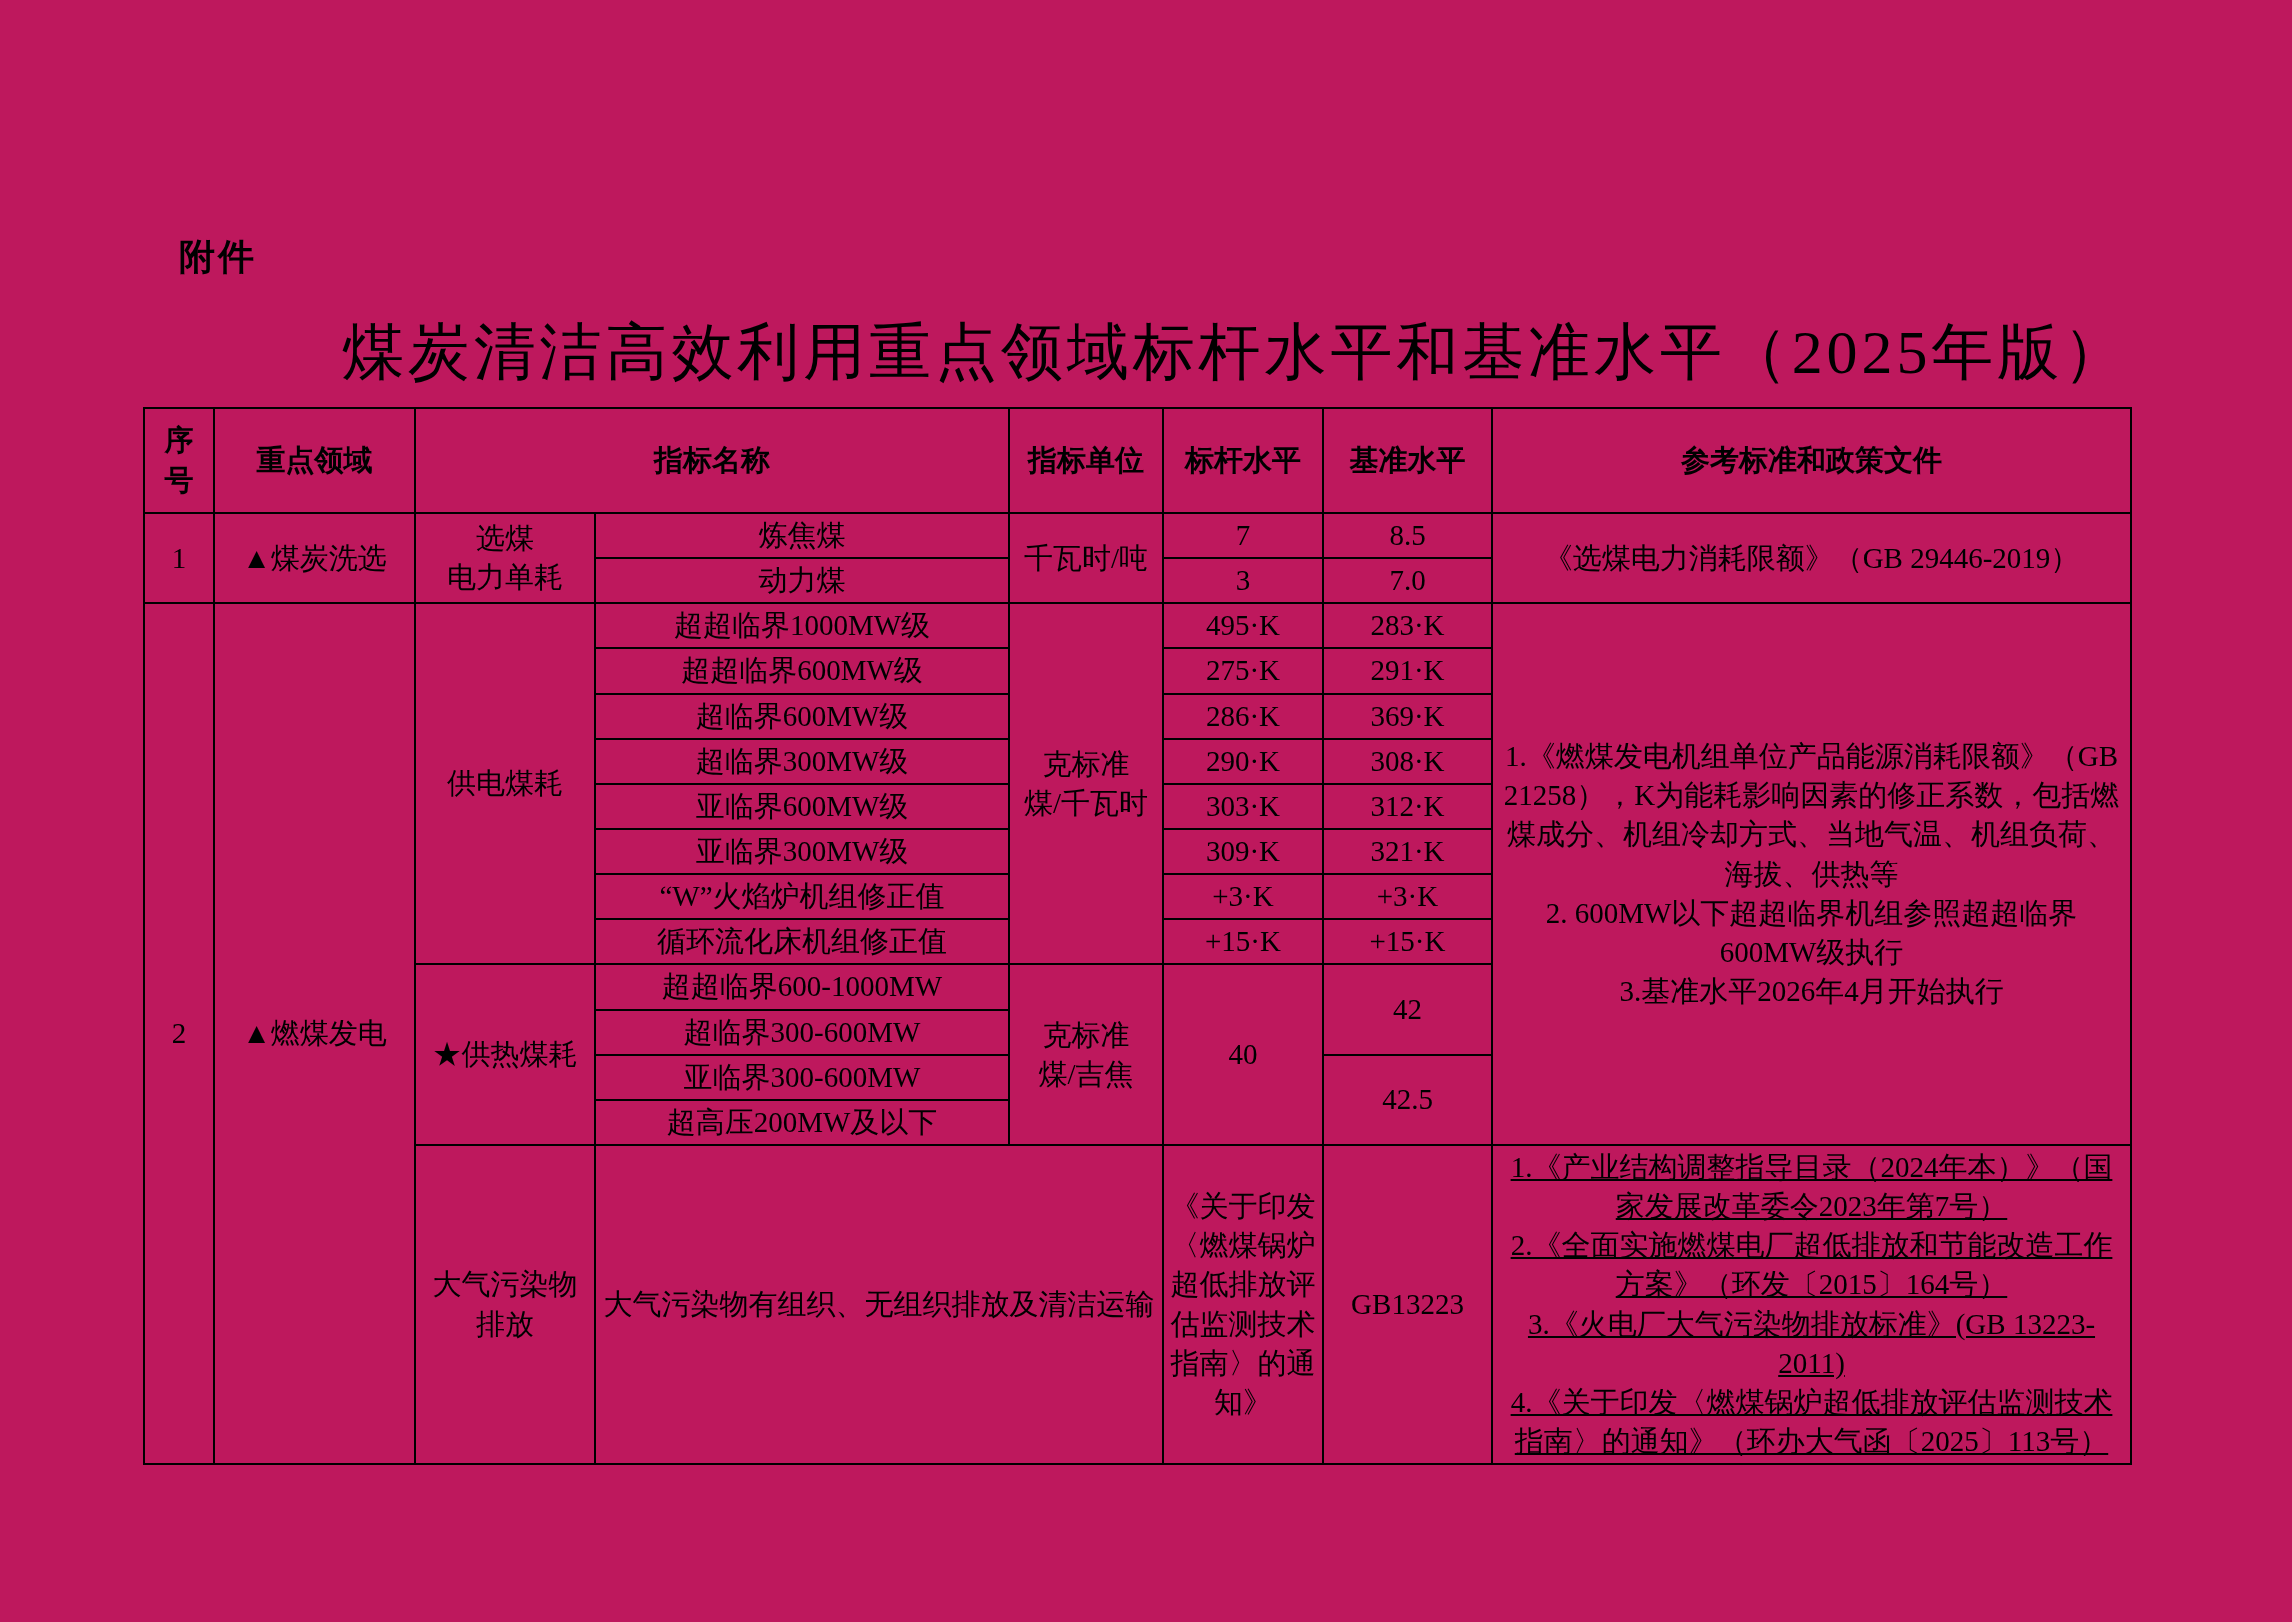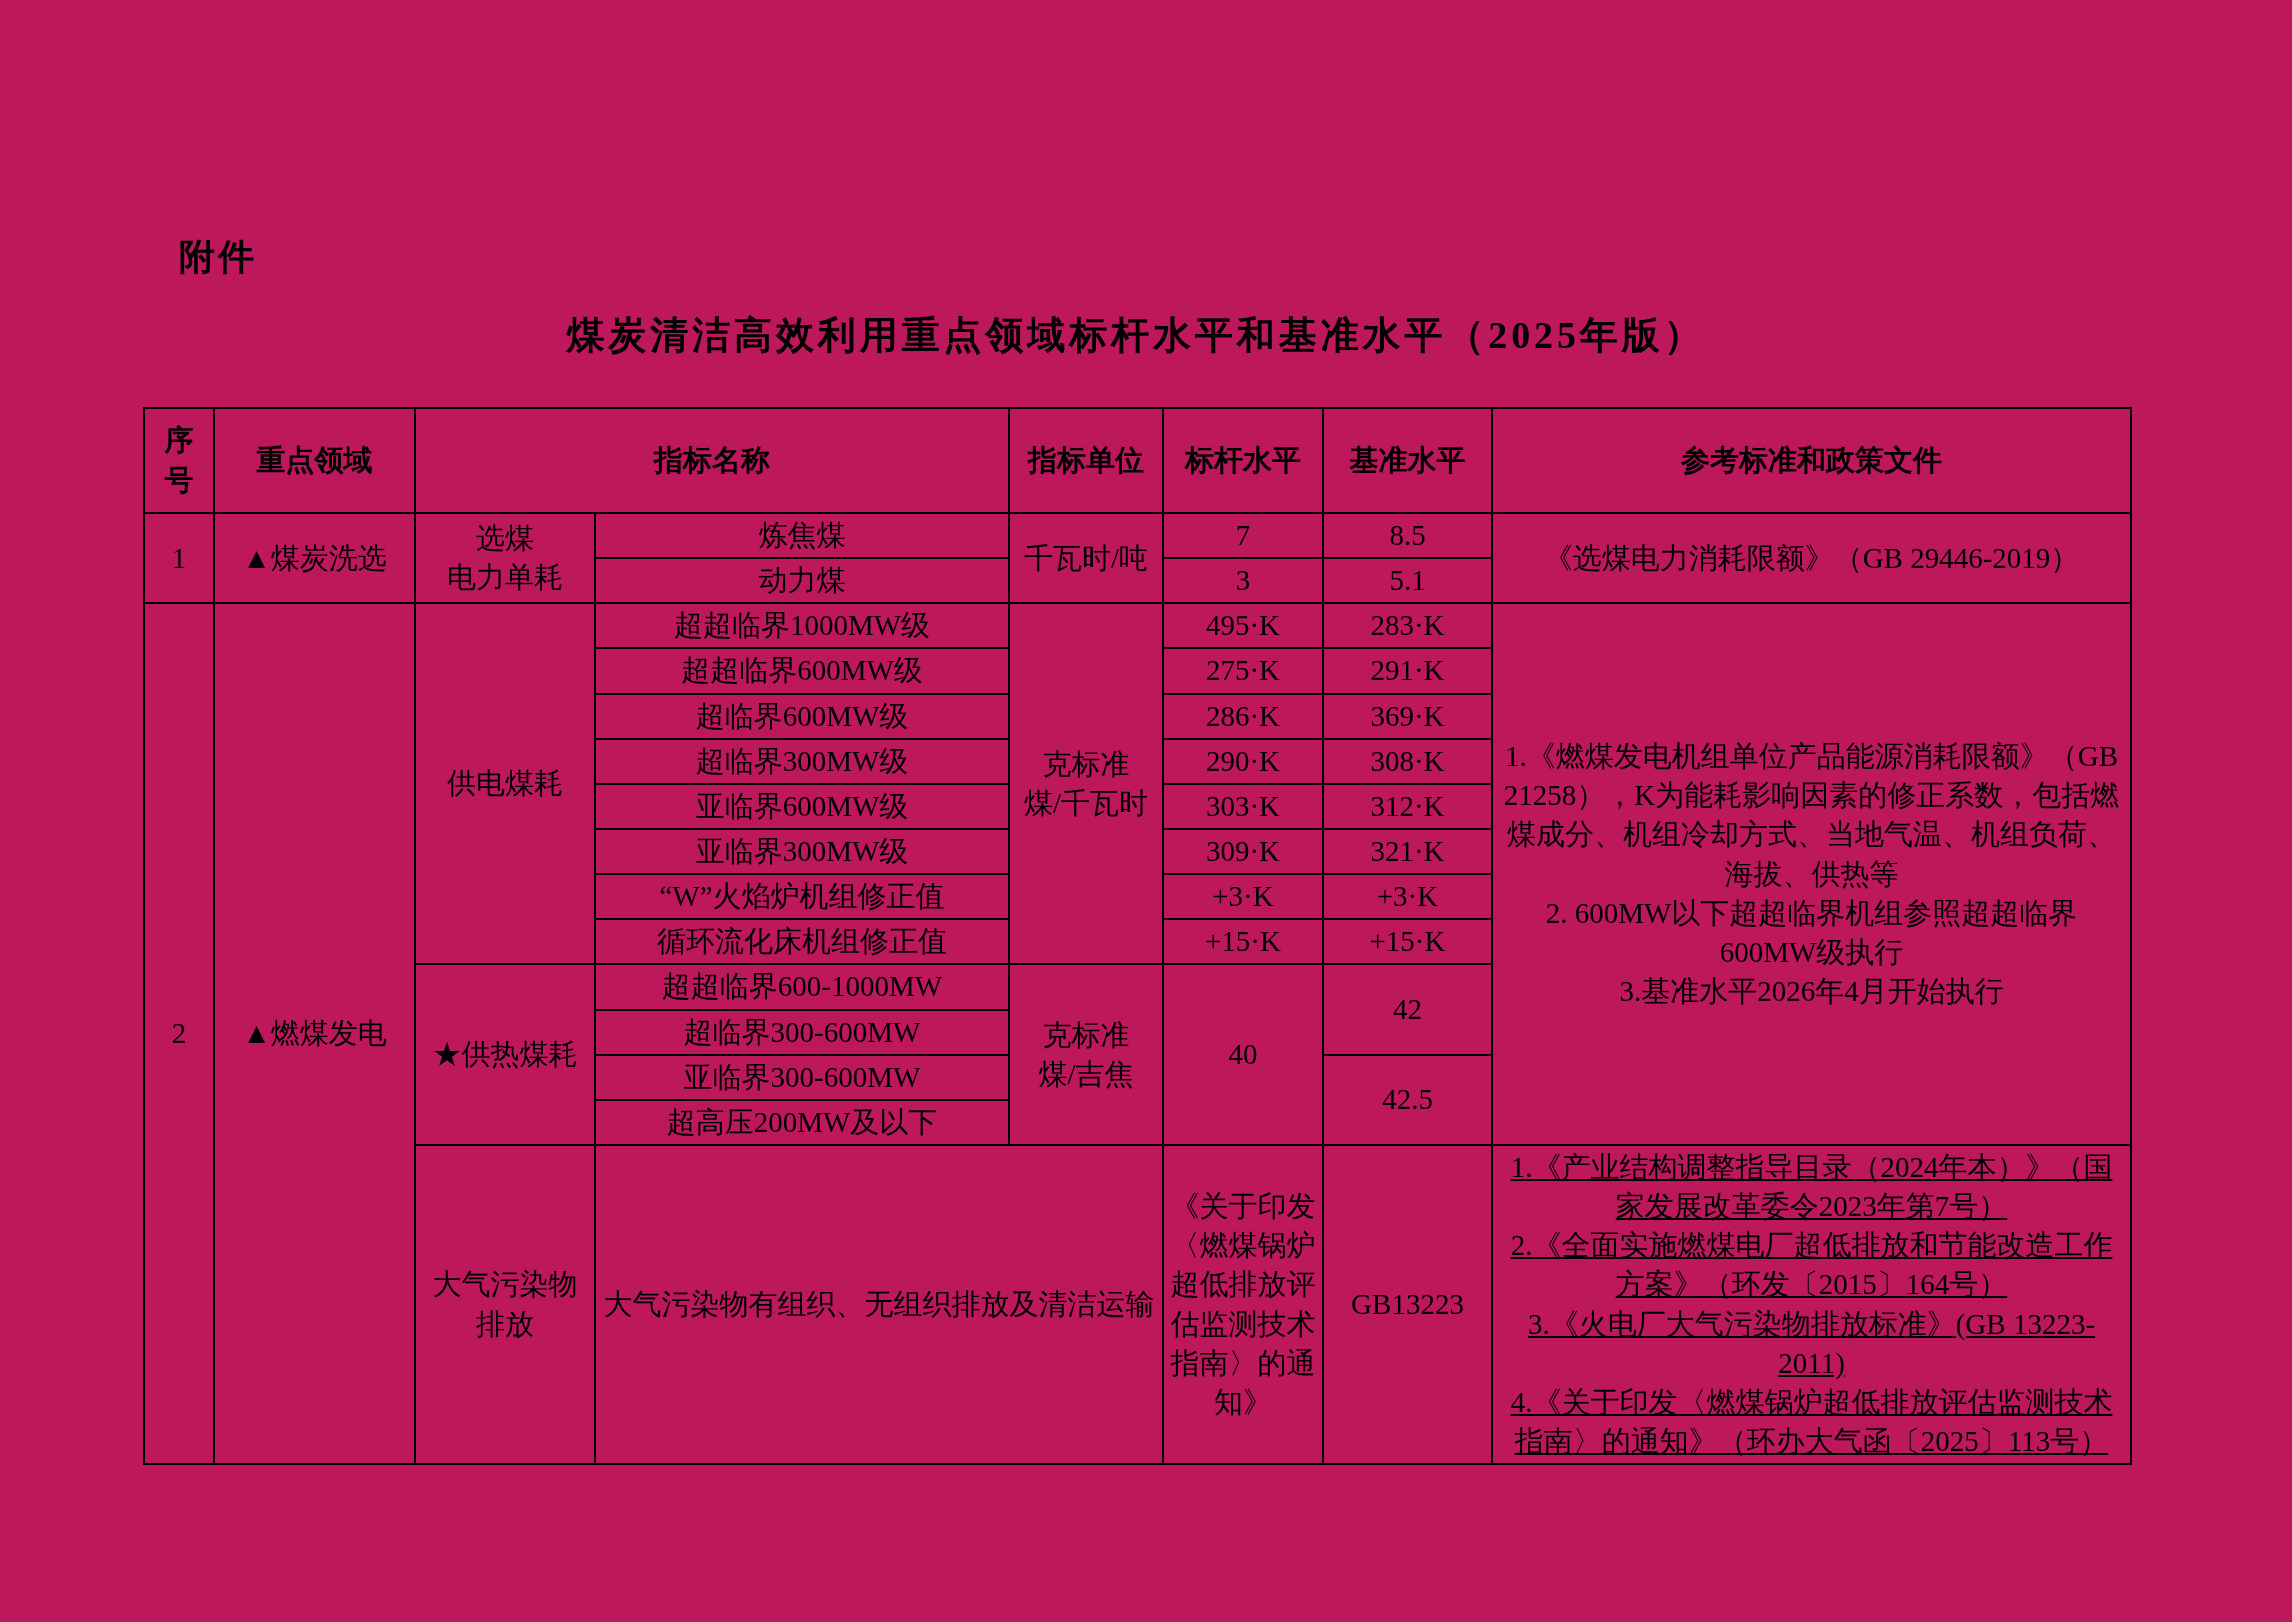--- a/index.html
+++ b/index.html
@@ -20,24 +20,24 @@
     font-family:"Liberation Sans", sans-serif;
     font-weight:bold;
     font-size:36px;
     letter-spacing:2.9px;
   }
   .doc-title{
     position:absolute;
     left:143px;
     top:310px;
     width:1986px;
-    text-align:center;
+    text-align:right;
     font-family:"Liberation Serif", serif;
-    font-weight:bold;
-    font-size:38px;
+    font-weight:normal;
+    font-size:62px;
     letter-spacing:3.9px;
     white-space:nowrap;
   }
   table.main{
     position:absolute;
     left:143px;
     top:407px;
     width:1986px;
     border-collapse:collapse;
     table-layout:fixed;
@@ -122,21 +122,21 @@
 电力单耗</td>
       <td>炼焦煤</td>
       <td rowspan="2">千瓦时/吨</td>
       <td>7</td>
       <td>8.5</td>
       <td rowspan="2" class="ref">《选煤电力消耗限额》（GB 29446-2019）</td>
     </tr>
     <tr class="h-r1">
       <td>动力煤</td>
       <td>3</td>
-      <td>5.1</td>
+      <td>7.0</td>
     </tr>
 
     <tr class="h-s">
       <td rowspan="13">2</td>
       <td rowspan="13">▲燃煤发电</td>
       <td rowspan="8">供电煤耗</td>
       <td>超超临界1000MW级</td>
       <td rowspan="8" class="pre">克标准
 煤/千瓦时</td>
       <td>495·K</td>

